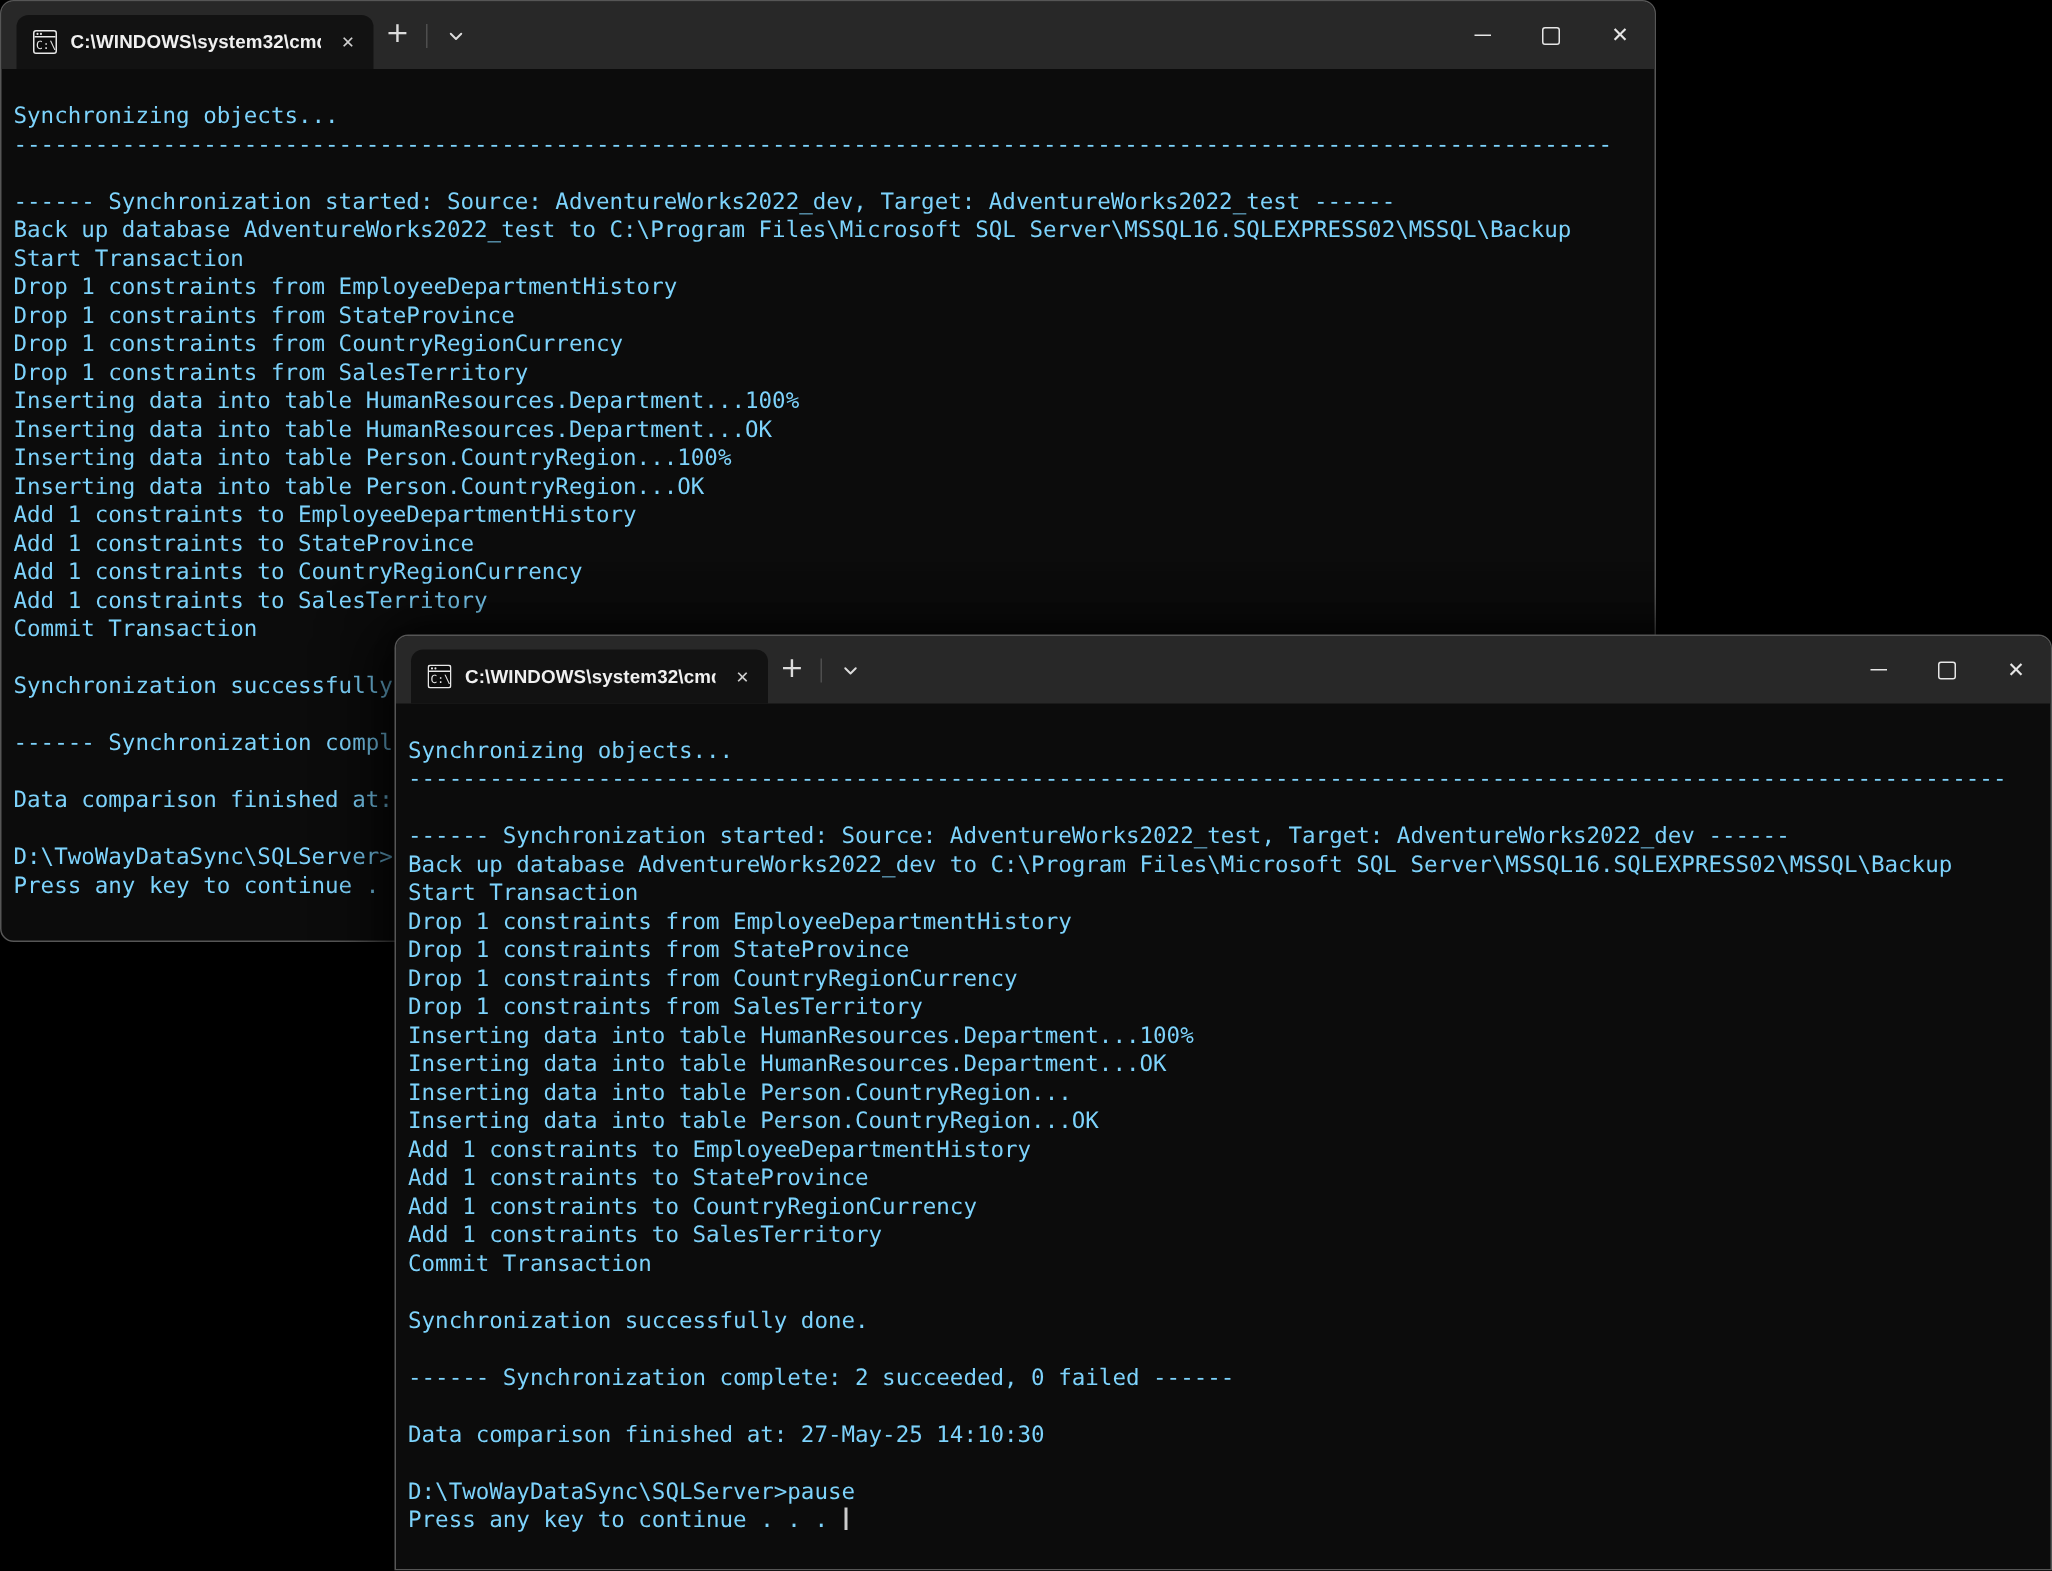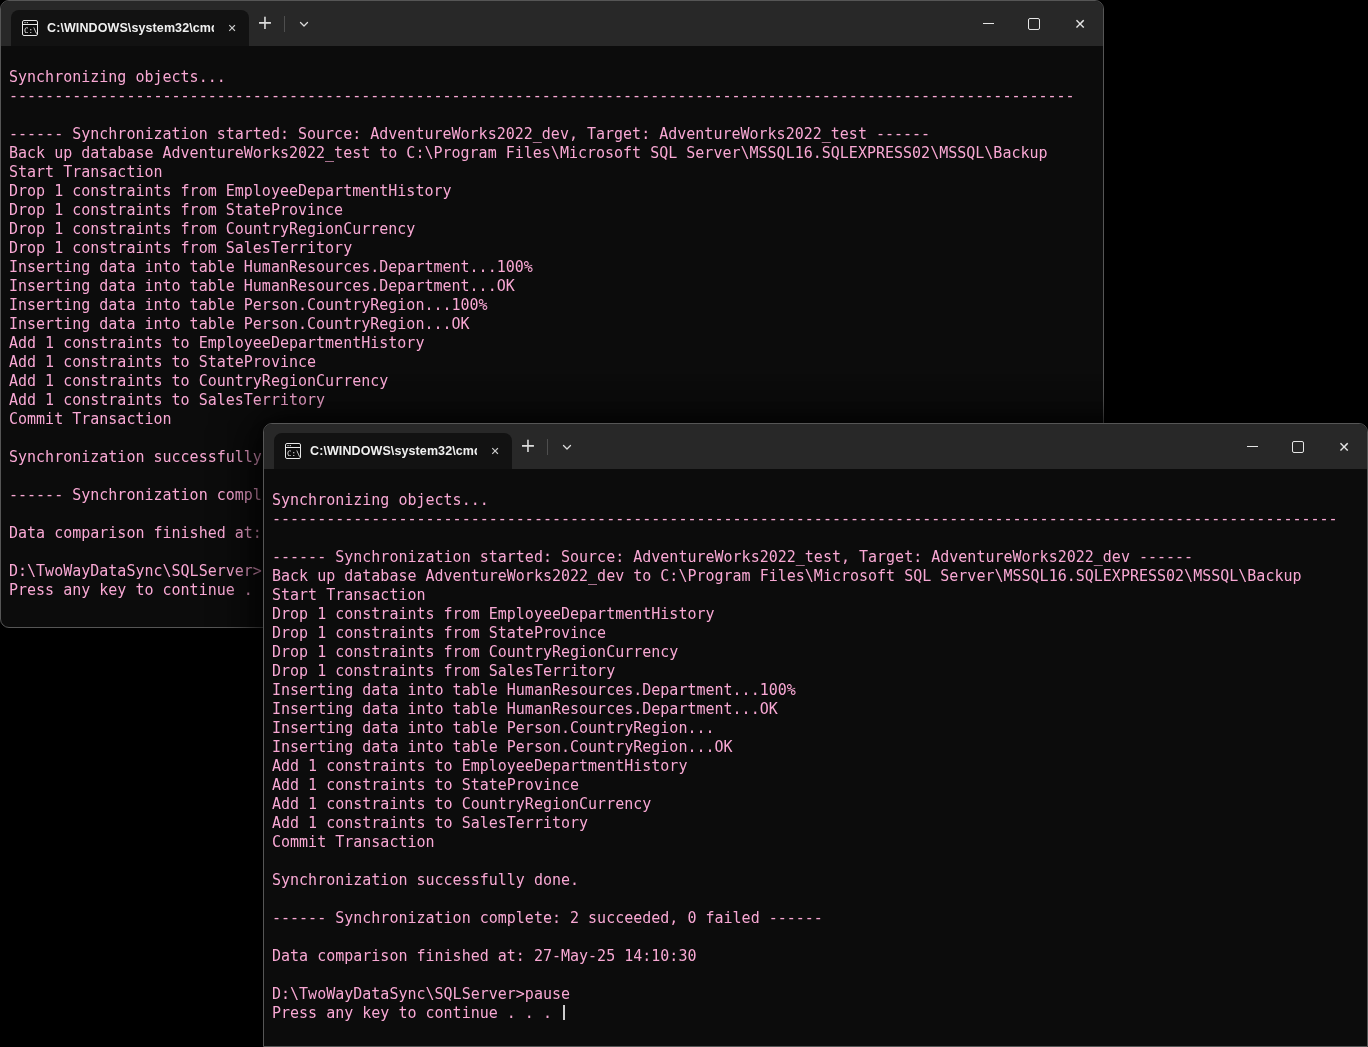--- a/index.html
+++ b/index.html
@@ -14,21 +14,21 @@
   .tab-close{color:#cfcfcf;font-size:11px;width:18px;height:18px;display:flex;align-items:center;justify-content:center;border-radius:3px;font-family:"DejaVu Sans",sans-serif;}
   .bar-btn{width:32px;height:30px;display:flex;align-items:center;justify-content:center;color:#dcdcdc;border-radius:4px;}
   .plus-glyph{font-size:19px;font-weight:400;line-height:1;margin-top:-2px;font-family:"DejaVu Sans",sans-serif;}
   .separator{width:1px;height:16px;background:#4e4e4e;margin:0 3px;}
   .spacer{flex:1;align-self:stretch;}
   .win-controls{display:flex;align-self:stretch;}
   .win-btn{width:46px;display:flex;align-items:center;justify-content:center;color:#e6e6e6;}
   .glyph-min{width:11px;height:1px;background:#e6e6e6;display:block;}
   .glyph-max{width:10px;height:10px;border:1px solid #e6e6e6;border-radius:2px;display:block;}
   .glyph-close{font-size:14px;font-weight:300;font-family:"DejaVu Sans",sans-serif;}
-  .term{flex:1;padding:3px 0 0 8px;font-family:"DejaVu Sans Mono",monospace;font-size:15px;line-height:19px;color:#f9a8d4;white-space:pre;overflow:hidden;}
+  .term{flex:1;padding:3px 0 0 8px;font-family:"DejaVu Sans Mono",monospace;font-size:15px;line-height:19px;color:#7dd3fc;white-space:pre;overflow:hidden;}
   .term-line{height:19px;}
   .cursor{display:inline-block;width:2px;height:15px;background:#cccccc;vertical-align:-2px;margin-left:2px;}
 </style>
 </head>
 <body>
 
 <div class="window" id="back-window">
   <div class="titlebar">
     <div class="tab">
       <span class="tab-icon">

